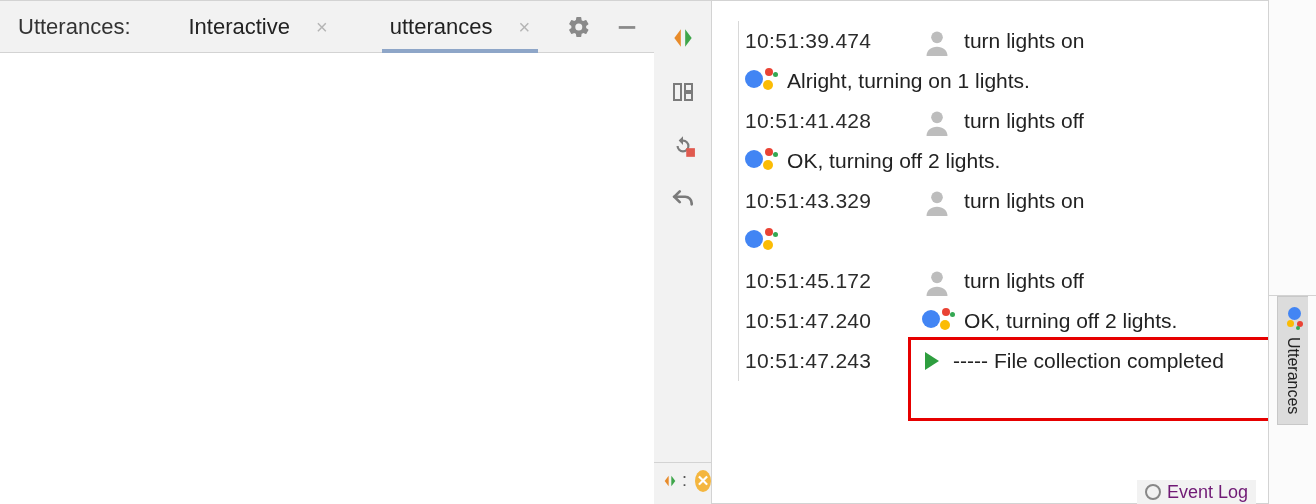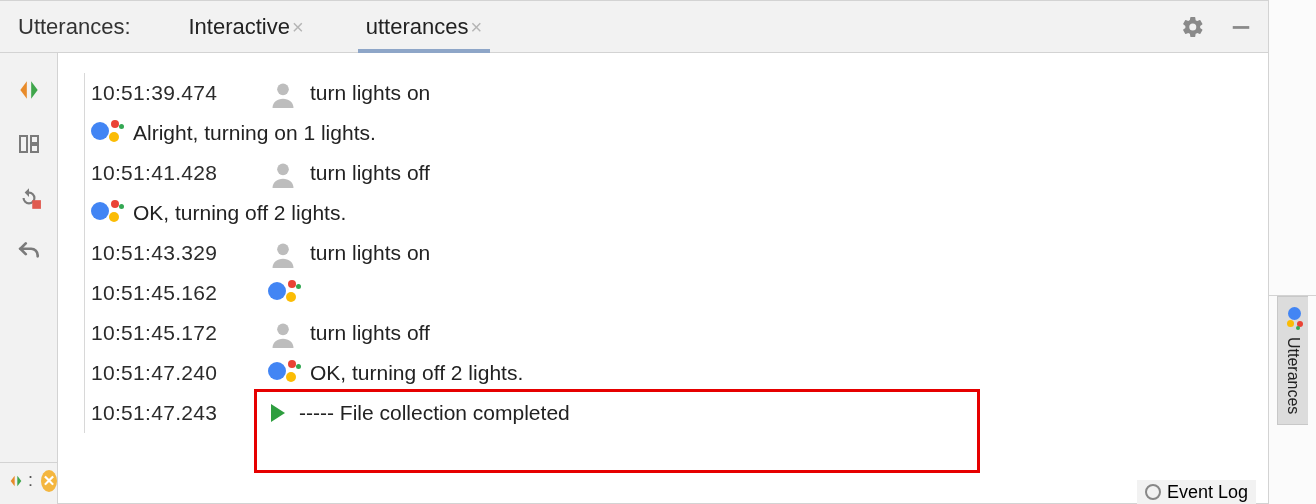--- a/index.html
+++ b/index.html
@@ -25,21 +25,21 @@
     overflow: hidden;
     position: relative;
   }
   .outer {
     display: flex;
     height: 100%;
   }
   .main {
     flex: 1 1 auto;
     display: flex;
-    flex-direction: column;
+    flex-direction: row;
     border-top: 1px solid var(--border);
     min-width: 0;
   }
   
   .tabbar {
     height: 52px;
     background: var(--bg-panel);
     border-bottom: 1px solid var(--border);
     display: flex;
     align-items: center;
@@ -47,21 +47,21 @@
     gap: 14px;
     font-size: 22px;
   }
   .tabbar .label {
     color: #333;
     padding: 0 4px;
   }
   .tab {
     display: flex;
     align-items: center;
-    gap: 2px;
+    gap: 26px;
     padding: 0 8px;
     height: 100%;
     position: relative;
     cursor: pointer;
   }
   .tab .close {
     color: #b5b5b5;
     font-size: 20px;
     line-height: 1;
   }
@@ -211,21 +211,21 @@
 
   .status-bar {
     position: absolute;
     right: 60px;
     bottom: 0;
     height: 24px;
     display: flex;
     align-items: center;
     gap: 6px;
     font-size: 18px;
-    color: #000000;
+    color: #701a75;
     background: var(--bg-panel);
     padding: 0 8px;
   }
   .hollow-circ {
     width: 16px; height: 16px; border: 2px solid #888; border-radius: 50%;
   }
 </style>
 </head>
 <body>
 
@@ -340,21 +340,20 @@
             <span class="ts">10:51:43.329</span>
             <span class="avatar user">
                 <svg viewBox="0 0 24 24">
                   <circle cx="12" cy="8" r="5" fill="#bdbdbd"></circle>
                   <path d="M3 24c0-5 4-8 9-8s9 3 9 8z" fill="#bdbdbd"></path>
                 </svg>
               </span>
             <span class="msg">turn lights on</span>
           </div>
           <div class="row">
-            <span class="ts">10:51:45.162</span>
             <span class="assistant-dots">
                 <span class="d db"></span>
                 <span class="d dr"></span>
                 <span class="d dg"></span>
                 <span class="d dy"></span>
               </span>
           </div>
           <div class="row">
             <span class="ts">10:51:45.172</span>
             <span class="avatar user">

